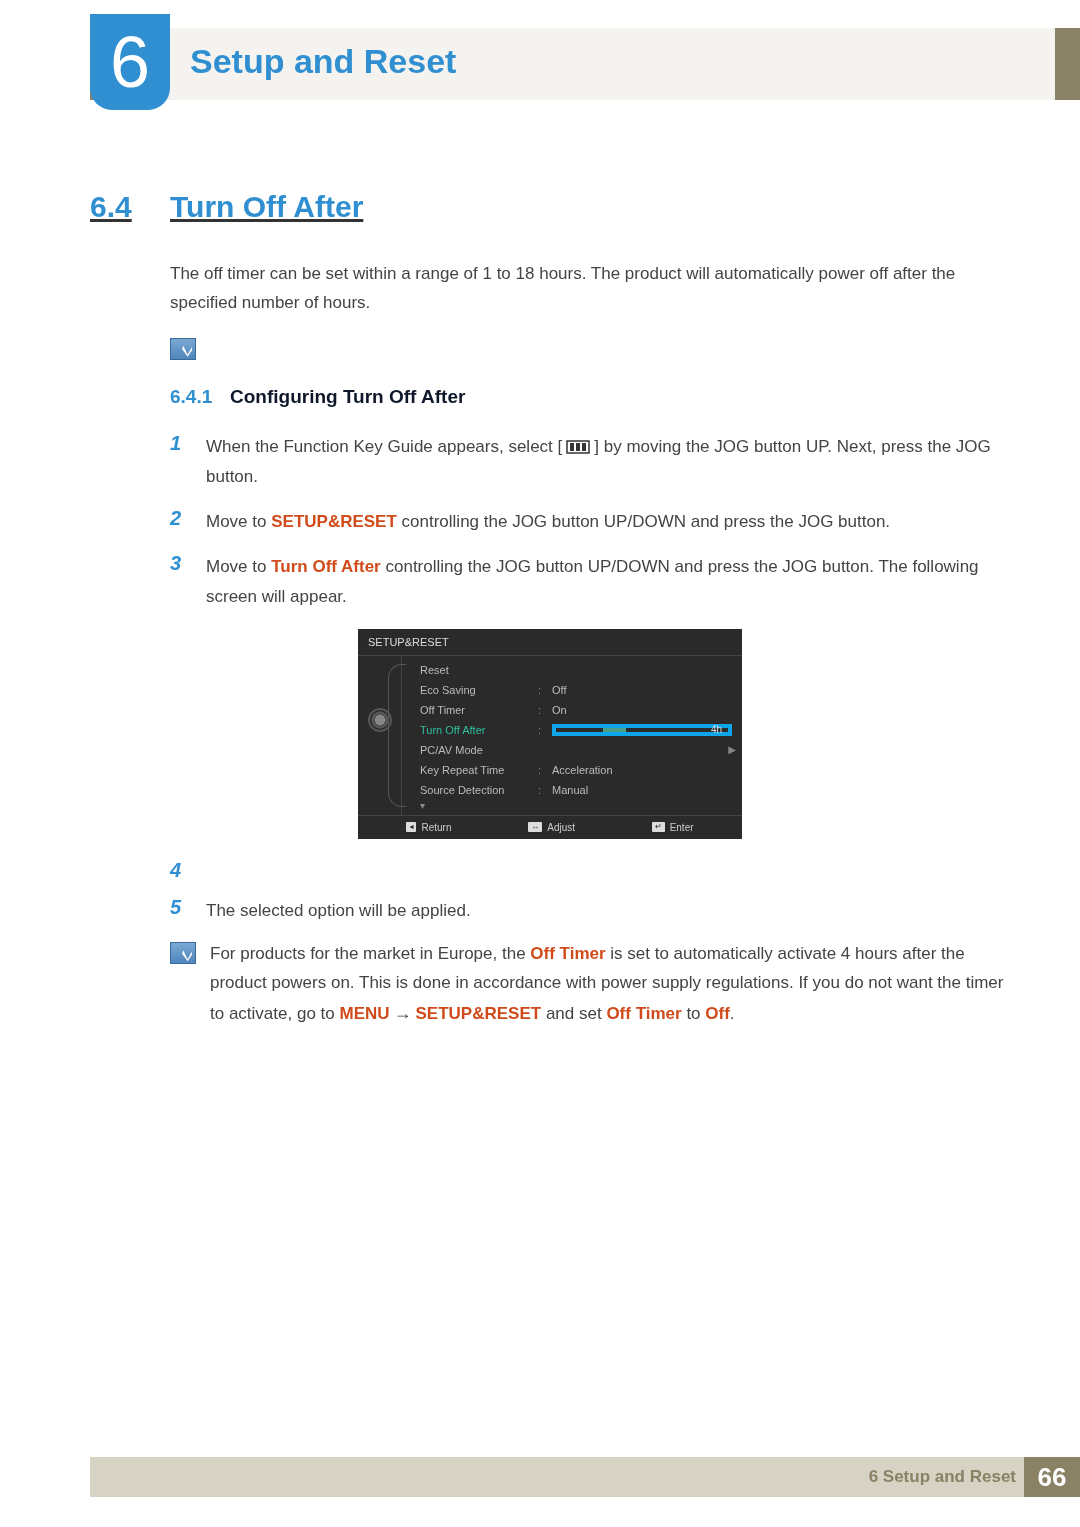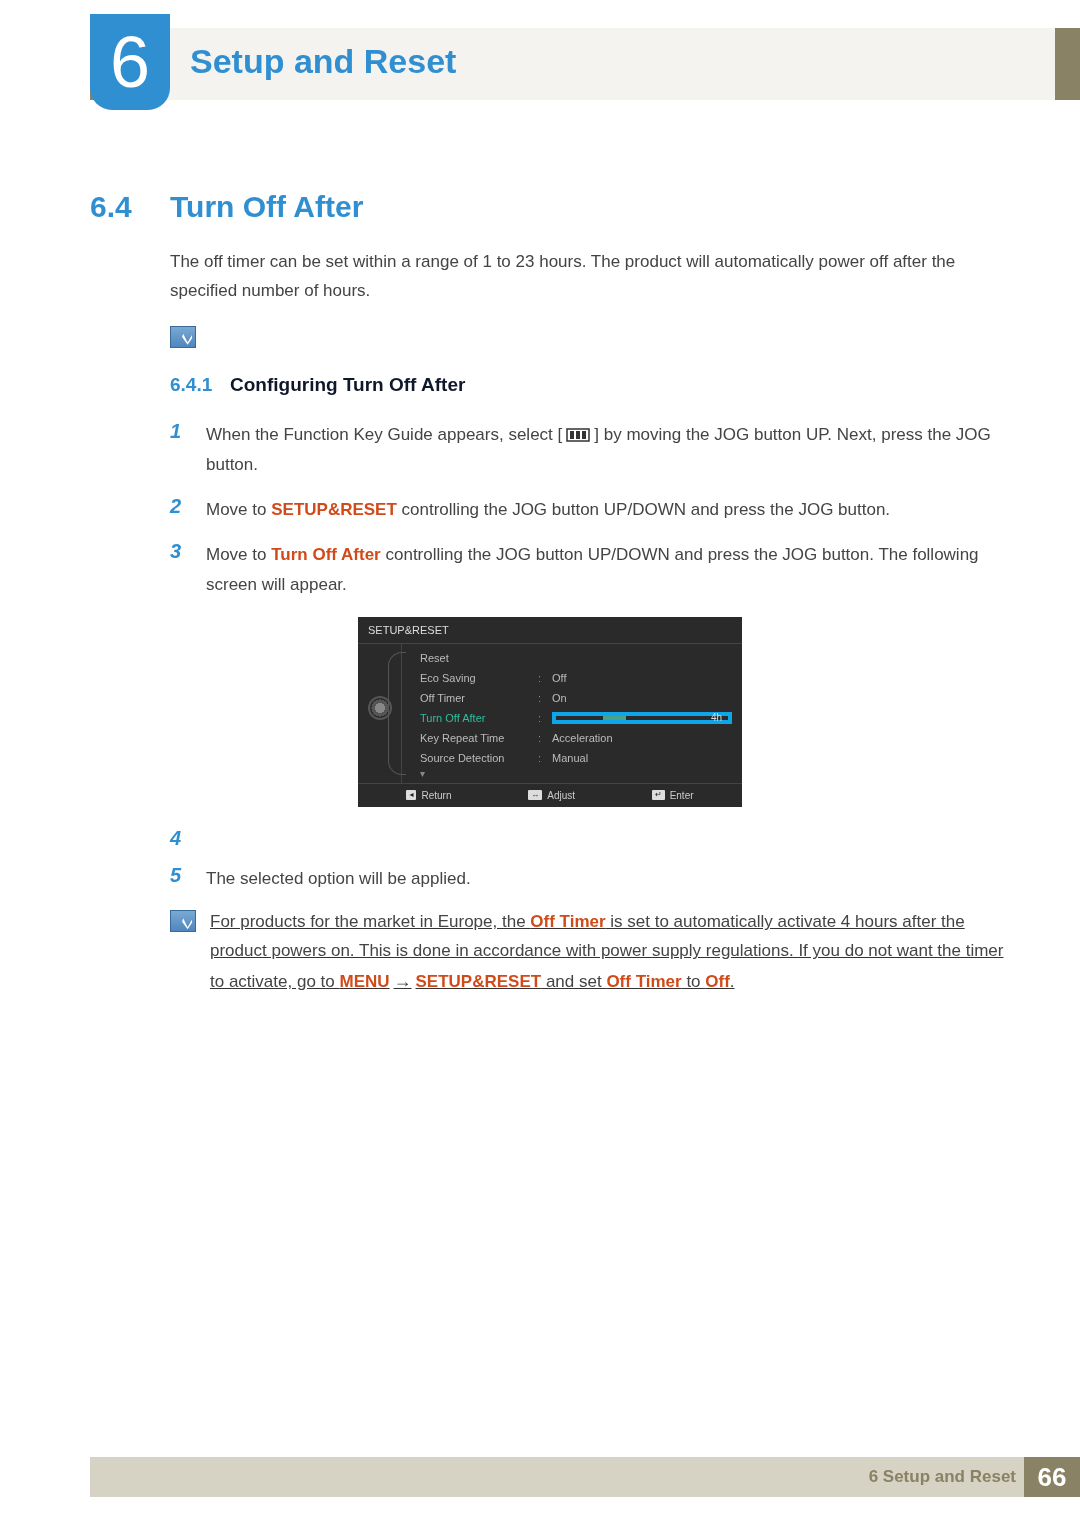--- a/index.html
+++ b/index.html
@@ -60,21 +60,22 @@
   }
   .content {
     position: absolute;
     top: 190px;
     left: 90px;
     right: 70px;
   }
   .section-row {
     display: flex;
     align-items: center;
-    margin-bottom: 24px;
+    margin-bottom: 36px;
+    text-decoration: underline;
   }
   .section-num {
     font-size: 30px;
     font-weight: bold;
     color: #2f8fd1;
     width: 80px;
   }
   .section-title {
     font-size: 30px;
     font-weight: bold;
@@ -302,21 +303,21 @@
 </div>
 <div class="chapter-title">Setup and Reset</div>
 
 <div class="content">
 
   <div class="section-row">
     <div class="section-num">6.4</div>
     <div class="section-title">Turn Off After</div>
   </div>
 
-  <div class="body-text">The off timer can be set within a range of 1 to 23 hours. The product will automatically power off after the specified number of hours.</div>
+  <div class="body-text">The off timer can be set within a range of 1 to 18 hours. The product will automatically power off after the specified number of hours.</div>
 
   <div class="note-row">
     <div class="note-icon"></div>
   </div>
 
   <div class="subsection-row">
     <div class="subsection-num">6.4.1</div>
     <div class="subsection-title">Configuring Turn Off After</div>
   </div>
 
@@ -369,20 +370,24 @@
         </div>
         <div class="osd-item active">
           <span class="label">Turn Off After</span>
           <span class="colon">:</span>
           <div class="osd-slider">
             <div class="osd-slider-fill"></div>
             <span class="osd-slider-val">4h</span>
           </div>
         </div>
         <div class="osd-item">
+          <span class="label">PC/AV Mode</span>
+          <span class="osd-caret">▶</span>
+        </div>
+        <div class="osd-item">
           <span class="label">Key Repeat Time</span>
           <span class="colon">:</span>
           <span class="value">Acceleration</span>
         </div>
         <div class="osd-item">
           <span class="label">Source Detection</span>
           <span class="colon">:</span>
           <span class="value">Manual</span>
         </div>
         <div class="osd-arrow-down">▾</div>
@@ -406,21 +411,21 @@
 
   <div class="step-row">
     <div class="step-num">4</div>
   </div>
 
   <div class="step-row">
     <div class="step-num">5</div>
     <div class="step-text">The selected option will be applied.</div>
   </div>
 
-  <div class="note-row" style="text-decoration:underline;">
+  <div class="note-row" style="">
     <div class="note-icon"></div>
     <div class="note-text">
       <span>For products for the market in Europe, the </span><span class="bold-red">Off Timer</span><span> is set to automatically activate 4 hours after the product powers on. This is done in accordance with power supply regulations. If you do not want the timer to activate, go to </span><span class="bold-red">MENU</span><span class="arrow-right">→</span><span class="bold-red">SETUP&amp;RESET</span><span> and set </span><span class="bold-red">Off Timer</span><span> to </span><span class="bold-red">Off</span><span>.</span>
     </div>
   </div>
 
 </div>
 
 <div class="page-footer">
   <div class="footer-text">6 Setup and Reset</div>

